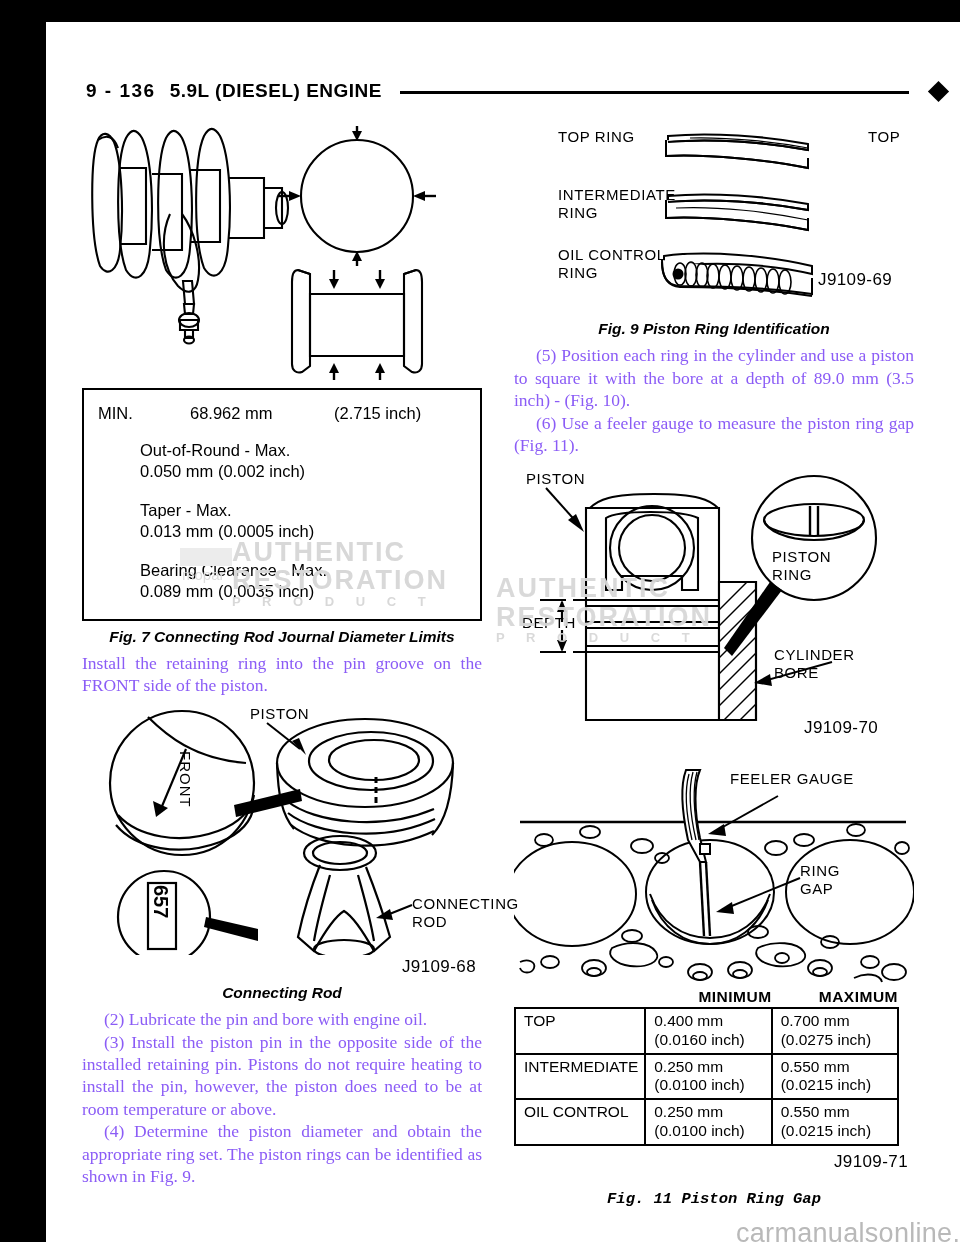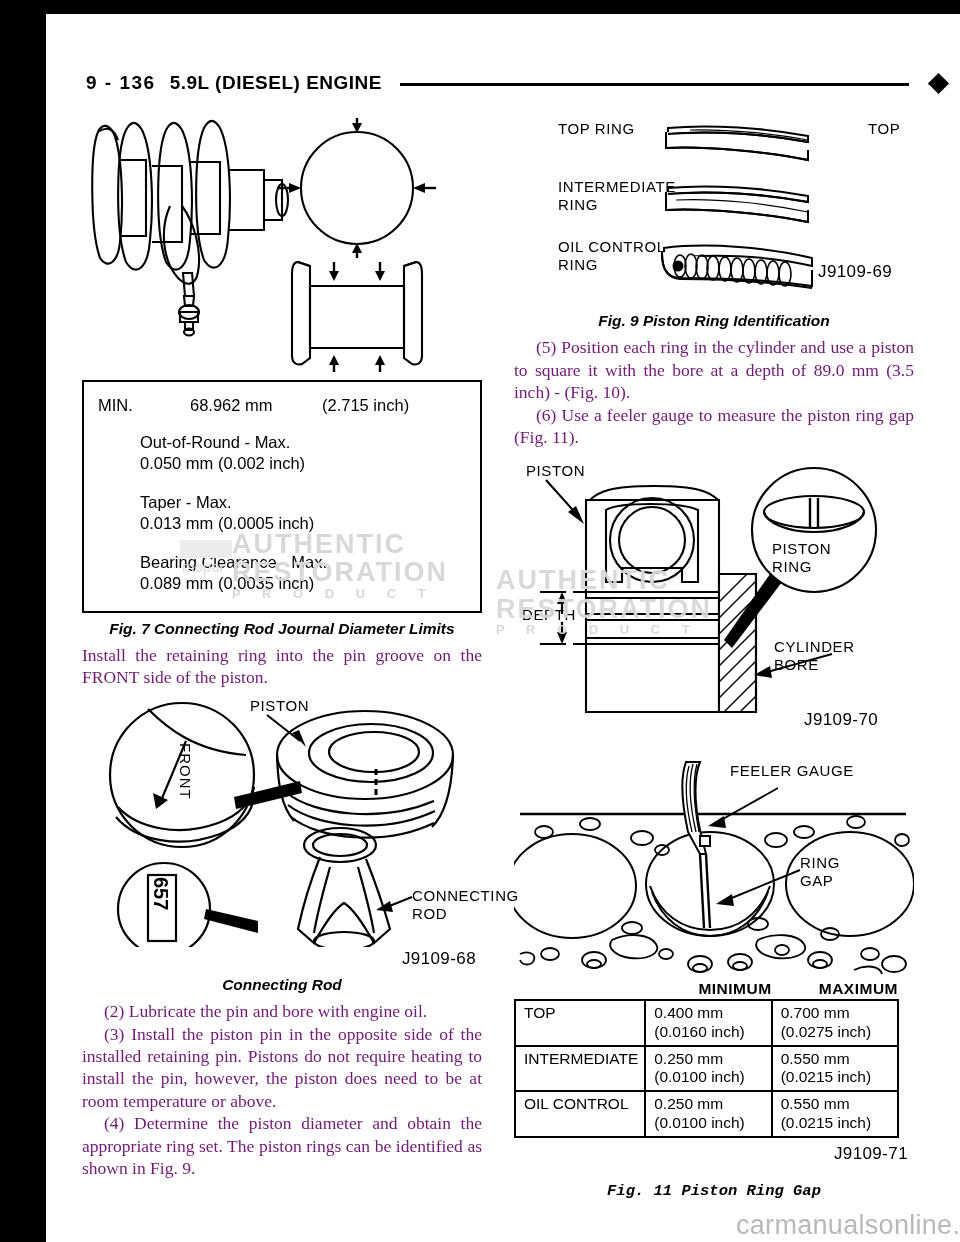--- a/index.html
+++ b/index.html
@@ -16,21 +16,21 @@
   #scan-top-band {
     position: absolute; left: 0; top: 0; width: 960px; height: 26px;
     background: #000;
   }
   #scan-left-band {
     position: absolute; left: 0; top: 0; width: 46px; height: 1242px;
     background: #000;
   }
 
   #page {
-    position: absolute; left: 46px; top: 14px;
+    position: absolute; left: 46px; top: 22px;
     width: 914px; height: 1216px;
     background: #fff;
   }
 
   
   .page-header {
     position: absolute; left: 40px; top: 52px; width: 860px; height: 34px;
     display: flex; align-items: center; gap: 14px;
   }
   .hdr-num, .hdr-title {
@@ -48,21 +48,21 @@
     transform: rotate(45deg); flex: 0 0 auto; margin-left: 4px;
   }
 
   
   .col { position: absolute; top: 96px; width: 400px; }
   .col-left  { left: 36px; }
   .col-right { left: 468px; }
 
   p.body {
     font-size: 17.5px; line-height: 1.28; text-align: justify;
-    margin: 0 0 0 0; text-indent: 22px; color: #701a75;
+    margin: 0 0 0 0; text-indent: 22px; color: #8b5cf6;
     font-family: "Liberation Serif", serif;
   }
   p.body.noindent { text-indent: 0; }
   .figcode {
     font-family: "Liberation Sans", sans-serif;
     font-size: 17px; letter-spacing: .4px; text-align: right;
     color: #000; margin: 2px 6px 0 0;
   }
   .figcaption {
     font-family: "Liberation Sans", sans-serif;
@@ -77,21 +77,21 @@
   }
 
   
   .specbox {
     border: 2.5px solid #000; padding: 14px 10px 16px 14px;
     position: relative; background: transparent;
   }
   .spec-row { display: flex; font-family: "Liberation Sans", sans-serif; font-size: 16.5px; }
   .spec-row .c1 { width: 92px; }
   .spec-row .c2 { width: 132px; }
-  .spec-row .c3 { width: 120px; }
+  .spec-row .c3 { width: 120px; margin-left: 12px; }
   .spec-group { margin-top: 17px; font-family: "Liberation Sans", sans-serif;
                 font-size: 16.5px; line-height: 1.3; padding-left: 42px; }
 
   
   .wm-auth {
     position: absolute; pointer-events: none;
     font-family: "Liberation Sans", sans-serif; font-weight: bold;
     color: #d8d8d8; line-height: 1.05; letter-spacing: 2px;
   }
   .wm-auth .l1 { font-size: 27px; }

